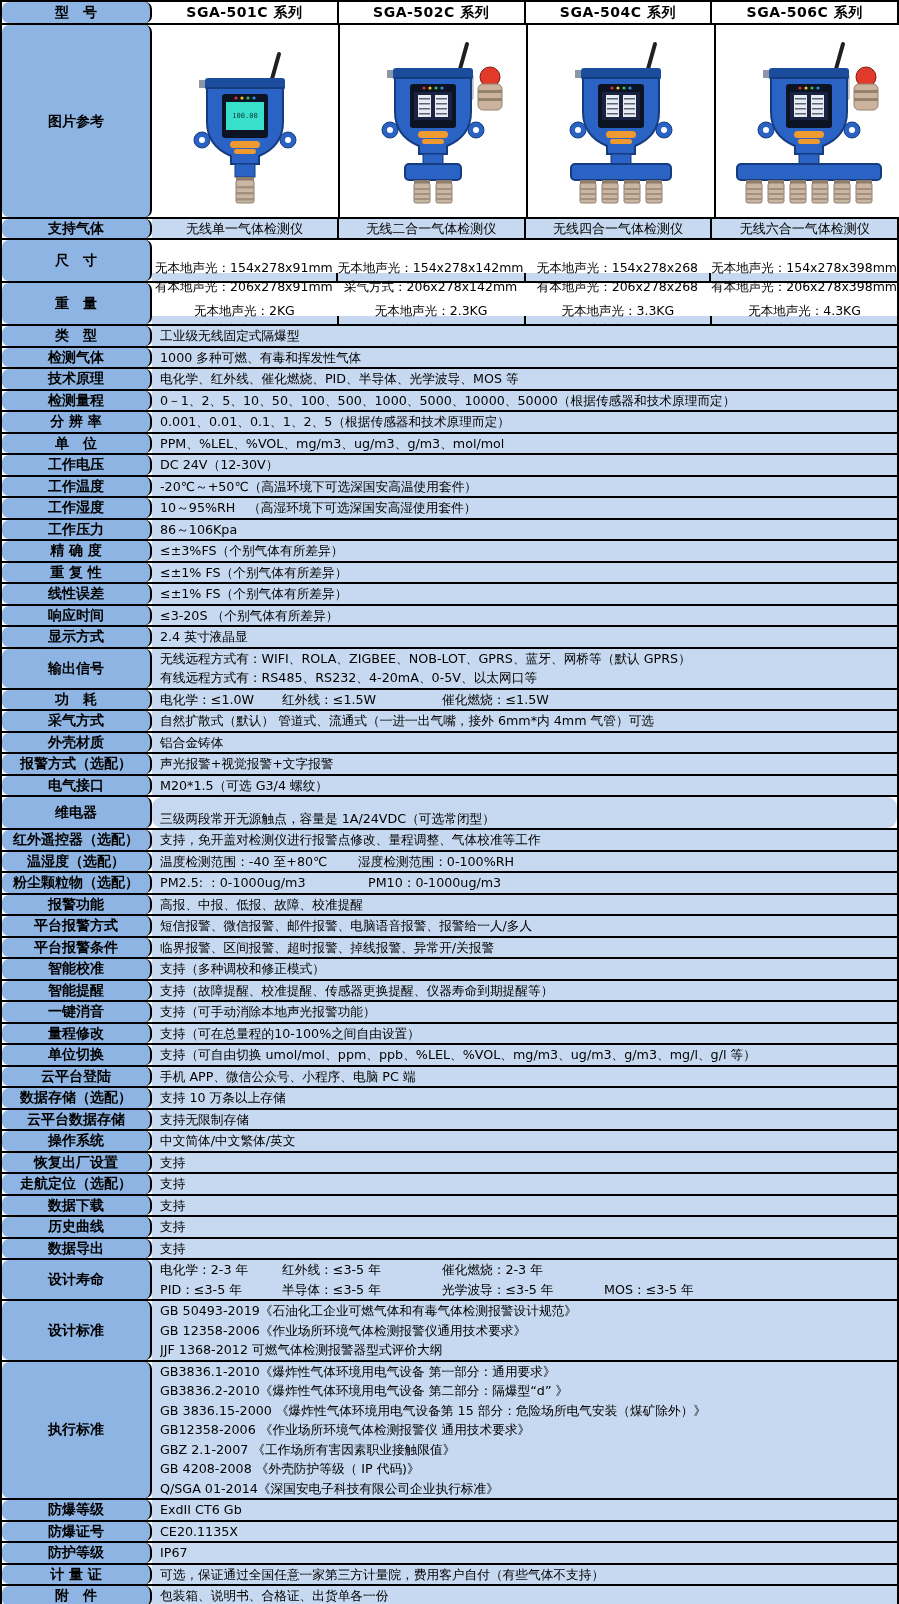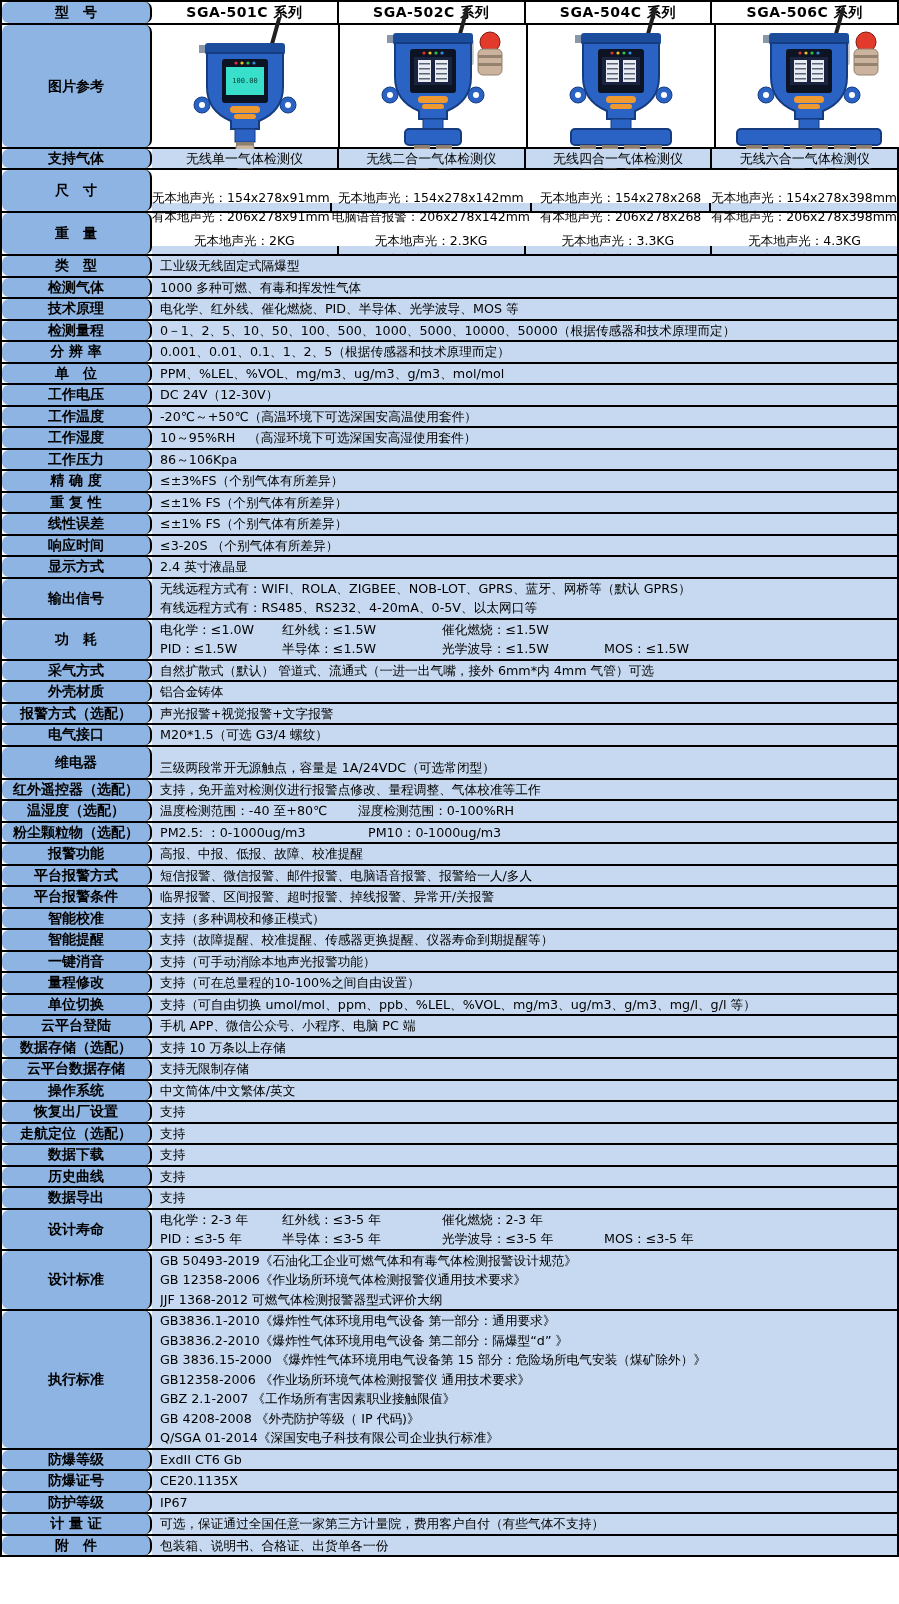--- a/index.html
+++ b/index.html
@@ -8,21 +8,21 @@
   .sheet{width:899px;border:2px solid #000;background:#fff;}
   .row{display:flex;border-bottom:2px solid #000;}
   .row:last-child{border-bottom:none;}
   .cell{border-right:2px solid #000;}
   .row .cell:last-child{border-right:none;}
   .label{flex:0 0 150px;width:150px;background:#8DB4E2;display:flex;align-items:center;justify-content:center;
          font-weight:bold;font-size:14px;text-align:center;line-height:17px;padding:0 2px;border-radius:7px;}
   .colcell{flex:1;display:flex;flex-direction:column;align-items:center;justify-content:center;}
   .r-header{height:23px;}
   .r-header .modelcell{background:#fff;font-weight:bold;font-size:14px;letter-spacing:.5px;}
-  .r-image{height:124px;justify-content:space-between;}
+  .r-image{height:194px;justify-content:space-between;}
   .imgcell{background:#fff;flex:1;display:flex;align-items:center;justify-content:center;}
   .r-gas{height:21px;}
   .r-gas .colcell{background:#C7D9F0;font-size:13px;}
   .r-dim{height:43px;}
   .r-dim .colcell{background:#C7D9F0;margin-top:33px;}
   .dim-line{height:19.5px;line-height:19.5px;font-size:12.5px;white-space:nowrap;}
   .spec-row .value{flex:1;background:#C7D9F0;padding:0 0 0 8px;display:flex;flex-direction:column;justify-content:flex-end;}
   .spec-line{height:19.5px;line-height:19.5px;font-size:12.7px;white-space:nowrap;overflow:hidden;}
   .cols span{display:inline-block;}
   svg{display:block;}
@@ -250,21 +250,21 @@
   </div>
 
   <div class="row r-dim">
     <div class="cell label">尺　寸</div>
     <div class="cell colcell">
       <div class="dim-line">无本地声光：154x278x91mm</div>
       <div class="dim-line">有本地声光：206x278x91mm</div>
     </div>
     <div class="cell colcell">
       <div class="dim-line">无本地声光：154x278x142mm</div>
-      <div class="dim-line">电脑语音报警：206x278x142mm</div>
+      <div class="dim-line">采气方式：206x278x142mm</div>
     </div>
     <div class="cell colcell">
       <div class="dim-line">无本地声光：154x278x268</div>
       <div class="dim-line">有本地声光：206x278x268</div>
     </div>
     <div class="cell colcell">
       <div class="dim-line">无本地声光：154x278x398mm</div>
       <div class="dim-line">有本地声光：206x278x398mm</div>
     </div>
   </div>
@@ -384,21 +384,20 @@
         <div class="cell label">输出信号</div>
         <div class="cell value">
           <div class="spec-line"><span>无线远程方式有：WIFI、ROLA、ZIGBEE、NOB-LOT、GPRS、蓝牙、网桥等（默认 GPRS）</span></div>
           <div class="spec-line"><span>有线远程方式有：RS485、RS232、4-20mA、0-5V、以太网口等</span></div>
         </div>
       </div>
       <div class="row spec-row">
         <div class="cell label">功　耗</div>
         <div class="cell value">
           <div class="spec-line cols"><span style="min-width: 122px;">电化学：≤1.0W</span><span style="min-width: 160px;">红外线：≤1.5W</span><span style="min-width: 162px;">催化燃烧：≤1.5W</span></div>
-          <div class="spec-line cols"><span style="min-width: 122px;">PID：≤1.5W</span><span style="min-width: 160px;">半导体：≤1.5W</span><span style="min-width: 162px;">光学波导：≤1.5W</span><span>MOS：≤1.5W</span></div>
         </div>
       </div>
       <div class="row spec-row">
         <div class="cell label">采气方式</div>
         <div class="cell value">
           <div class="spec-line"><span>自然扩散式（默认） 管道式、流通式（一进一出气嘴，接外 6mm*内 4mm 气管）可选</span></div>
         </div>
       </div>
       <div class="row spec-row">
         <div class="cell label">外壳材质</div>
@@ -413,21 +412,21 @@
         </div>
       </div>
       <div class="row spec-row">
         <div class="cell label">电气接口</div>
         <div class="cell value">
           <div class="spec-line"><span>M20*1.5（可选 G3/4 螺纹）</span></div>
         </div>
       </div>
       <div class="row spec-row">
         <div class="cell label">维电器</div>
-        <div class="cell value" style="min-height: 31px;">
+        <div class="cell value" style="min-height: 31px; border-radius: 10px;">
           <div class="spec-line"><span>三级两段常开无源触点，容量是 1A/24VDC（可选常闭型）</span></div>
         </div>
       </div>
       <div class="row spec-row">
         <div class="cell label">红外遥控器（选配）</div>
         <div class="cell value">
           <div class="spec-line"><span>支持，免开盖对检测仪进行报警点修改、量程调整、气体校准等工作</span></div>
         </div>
       </div>
       <div class="row spec-row">

